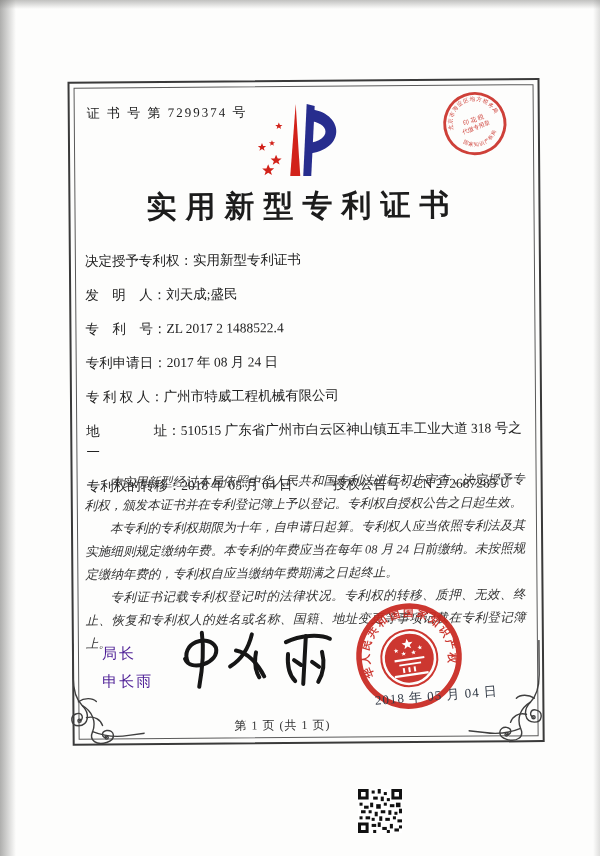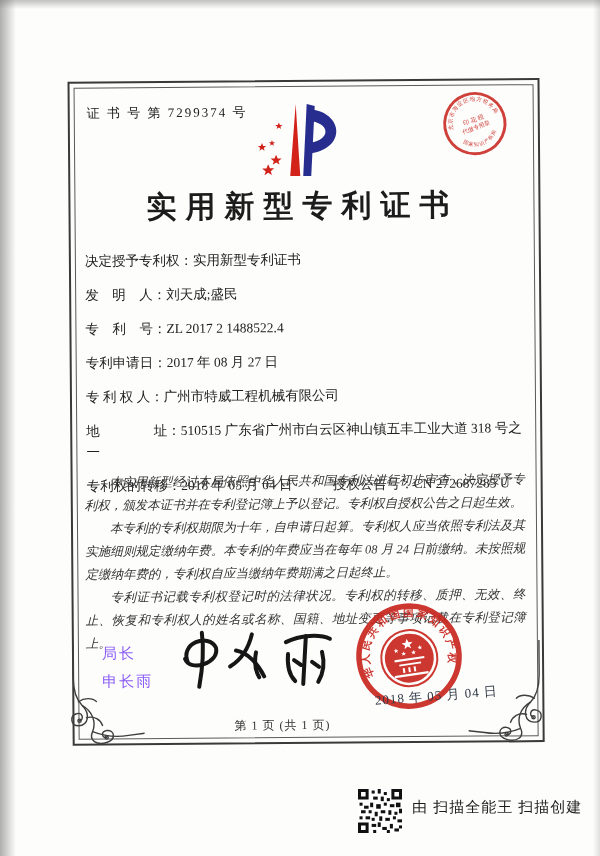--- a/index.html
+++ b/index.html
@@ -34,21 +34,21 @@
   .fields{position:absolute;left:86px;top:249px;width:438px;font-size:13.5px;color:#222;}
   .field-row{margin-bottom:13px;line-height:21px;}
   .field-label{white-space:pre;}
   .grant-row{position:relative;margin-top:2px;line-height:21px;}
   .grant-no{position:absolute;left:246px;top:0;white-space:nowrap;}
 
   .paragraphs{position:absolute;left:84px;top:470px;width:440px;
     font-size:12.5px;line-height:23px;color:#333;text-align:justify;font-style:italic;}
   .paragraphs p{margin:0;text-indent:2em;}
 
-  .signer{position:absolute;left:100px;top:643px;font-size:15px;color:#8b5cf6;letter-spacing:2px;font-family:Liberation Mono, monospace;}
+  .signer{position:absolute;left:100px;top:643px;font-size:15px;color:#4c1d95;letter-spacing:2px;font-family:Liberation Mono, monospace;}
   .signer div{margin-bottom:9px;}
   .signature{position:absolute;left:162px;top:622px;}
 
   .big-seal{position:absolute;left:351px;top:601px;width:112px;height:112px;
     transform:rotate(-8deg);opacity:.92;}
   .seal-date{position:absolute;left:349px;top:688px;width:170px;text-align:center;
     font-size:13px;letter-spacing:1px;color:#333b47;transform:rotate(-4deg);z-index:5;}
 
   .small-seal{position:absolute;left:443px;top:91px;width:68px;height:68px;
     transform:rotate(-20deg);opacity:.88;}
@@ -123,21 +123,21 @@
       <path d="M59,11 C94,14 98,52 57,56 L58,45 C82,43 81,24 58,23 Z"></path>
     </g>
   </svg>
 
   <div class="cert-title">实用新型专利证书</div>
 
   <div class="fields">
     <div class="field-row"><span class="field-label">决定授予专利权：</span><span class="field-value">实用新型专利证书</span></div>
     <div class="field-row"><span class="field-label">发　明　人：</span><span class="field-value">刘天成;盛民</span></div>
     <div class="field-row"><span class="field-label">专　利　号：</span><span class="field-value">ZL 2017 2 1488522.4</span></div>
-    <div class="field-row"><span class="field-label">专利申请日：</span><span class="field-value">2017 年 08 月 27 日</span></div>
+    <div class="field-row"><span class="field-label">专利申请日：</span><span class="field-value">2017 年 08 月 24 日</span></div>
     <div class="field-row"><span class="field-label">专 利 权 人：</span><span class="field-value">广州市特威工程机械有限公司</span></div>
     <div class="field-row"><span class="field-label">地　　　　址：</span><span class="field-value">510515 广东省广州市白云区神山镇五丰工业大道 318 号之一</span></div>
     <div class="grant-row">
       <span>专利权的转移：</span><span>2018 年 05 月 04 日</span>
       <span class="grant-no"><span>授权公告号：</span><span>CN 272687285 U</span></span>
     </div>
   </div>
 
   <div class="paragraphs">
     <p>本实用新型经过本局依照中华人民共和国专利法进行初步审查，决定授予专利权，颁发本证书并在专利登记簿上予以登记。专利权自授权公告之日起生效。</p>
@@ -250,14 +250,13 @@
       <rect x="9" y="23" width="3" height="2"></rect>
         <rect x="13" y="22" width="2" height="3"></rect>
         <rect x="16" y="25" width="3" height="2"></rect>
       <rect x="21" y="23" width="2" height="3"></rect>
         <rect x="24" y="26" width="3" height="2"></rect>
         <rect x="10" y="27" width="2" height="2"></rect>
       <rect x="19" y="27" width="2" height="2"></rect>
         <rect x="27" y="24" width="2" height="2"></rect>
     </g>
   </svg>
-  <div class="scan-note">由 扫描全能王 扫描创建</div>
 </div>
 
 </body></html>

